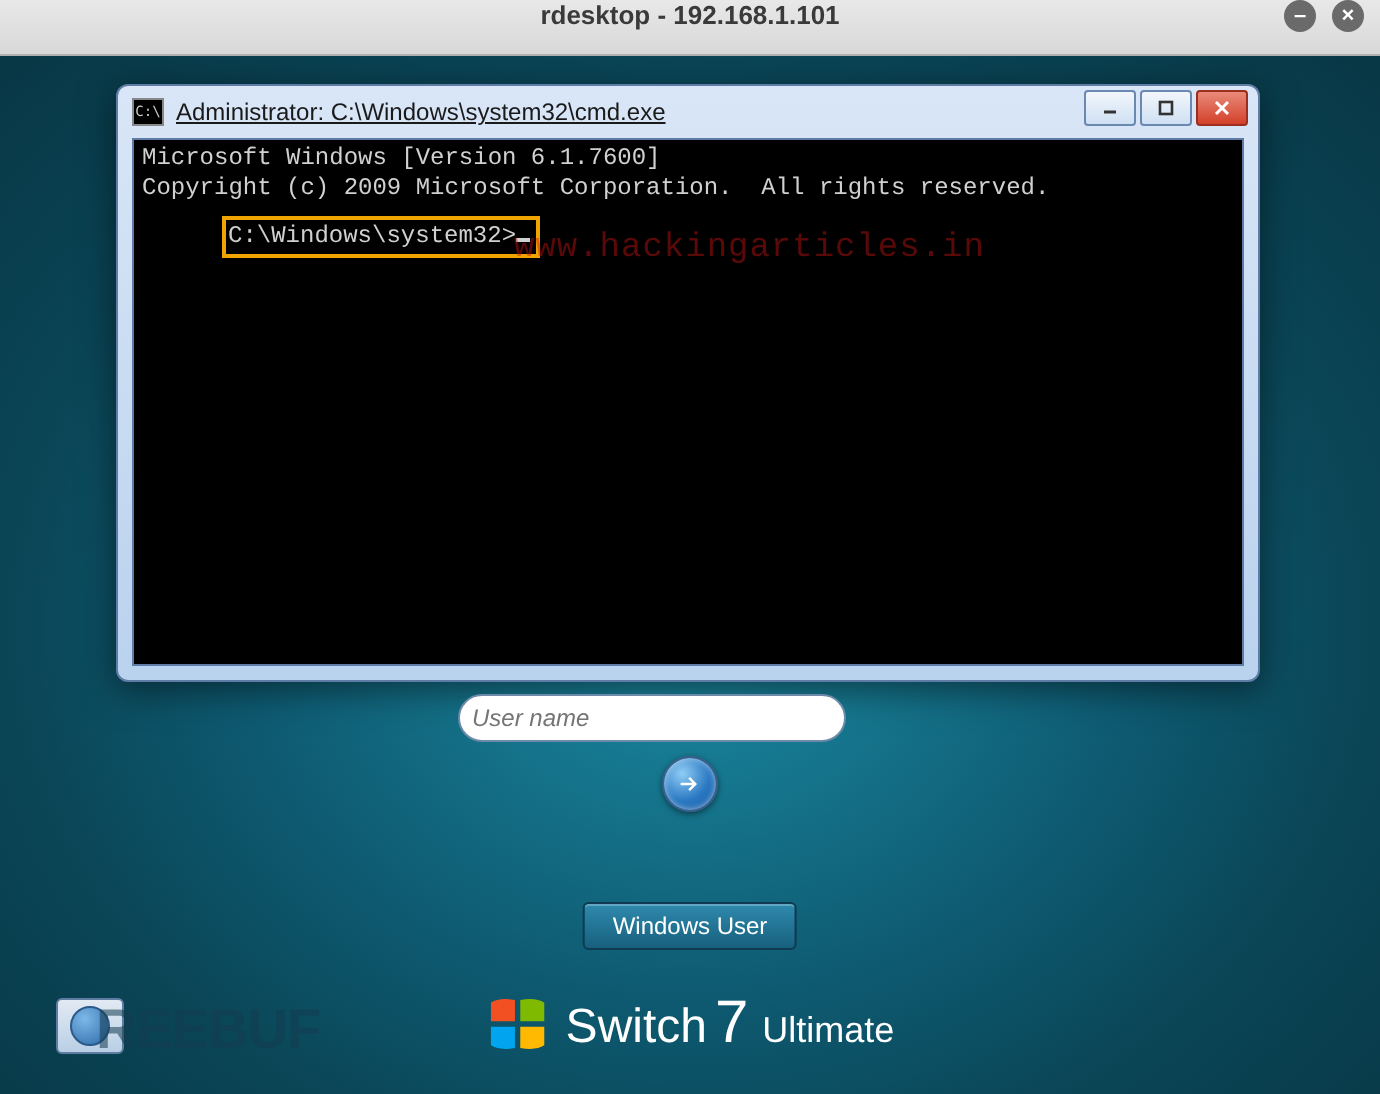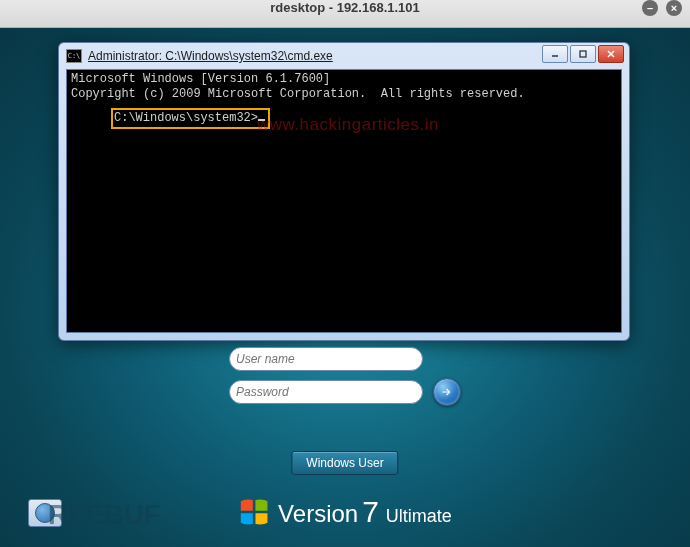--- a/index.html
+++ b/index.html
@@ -99,21 +99,21 @@
       display:inline-block;
       border: 2px solid #f0a400;
       padding: 1px 3px 1px 1px;
       margin-top: 6px;
       margin-left: 40px;
     }
     .prompt-highlight .cursor { background:#d0d0d0; width:7px; height:2px; display:inline-block; vertical-align:baseline; }
     .watermark {
       position:absolute; left: 190px; top: 44px;
       color: rgba(200,20,20,0.45);
-      font-family: Liberation Sans, sans-serif;
+      font-family: Liberation Mono, monospace;
       font-size: 17px;
       letter-spacing: 0.5px;
     }
     
     .login-block {
       position:absolute;
       left: 0; right: 0;
       top: 319px;
       display:flex; flex-direction:column; align-items:center;
       gap: 7px;
@@ -231,21 +231,20 @@
 <span class="prompt-highlight"><span>C:\Windows\system32&gt;</span><span class="cursor"></span></span><span class="watermark">www.hackingarticles.in</span>
     </div>
   </div>
 
   <div class="login-block">
     <div class="login-row">
       <input class="login-input" placeholder="User name" style="">
       <div class="spacer-go"></div>
     </div>
     <div class="login-row">
-      <input class="login-input" type="password" placeholder="Password" style="">
       <div class="go-button">
         <svg viewBox="0 0 24 24">
             <path fill="#fff" d="M4 11h10l-3.5-3.5L12 6l6 6-6 6-1.5-1.5L14 13H4z"></path>
           </svg>
       </div>
     </div>
   </div>
 
   <div class="switch-user">
     <button class="switch-user-btn">Windows User</button>
@@ -260,19 +259,19 @@
   <div class="win-branding">
     <svg class="win-logo" viewBox="0 0 48 48">
       <g>
         <path fill="#f25022" d="M4 8 Q10 4 22 6 L22 22 L4 22 Z"></path>
         <path fill="#7fba00" d="M26 6 Q38 4 44 8 L44 22 L26 22 Z"></path>
         <path fill="#00a4ef" d="M4 26 L22 26 L22 42 Q10 44 4 40 Z"></path>
         <path fill="#ffb900" d="M26 26 L44 26 L44 40 Q38 44 26 42 Z"></path>
       </g>
     </svg>
     <div class="win-text">
-      <span class="w">Version</span>
+      <span class="w">Switch</span>
         <span class="seven">7</span>
       <span class="ult">Ultimate</span>
     </div>
   </div>
 
 </div>
 
 </body></html>

